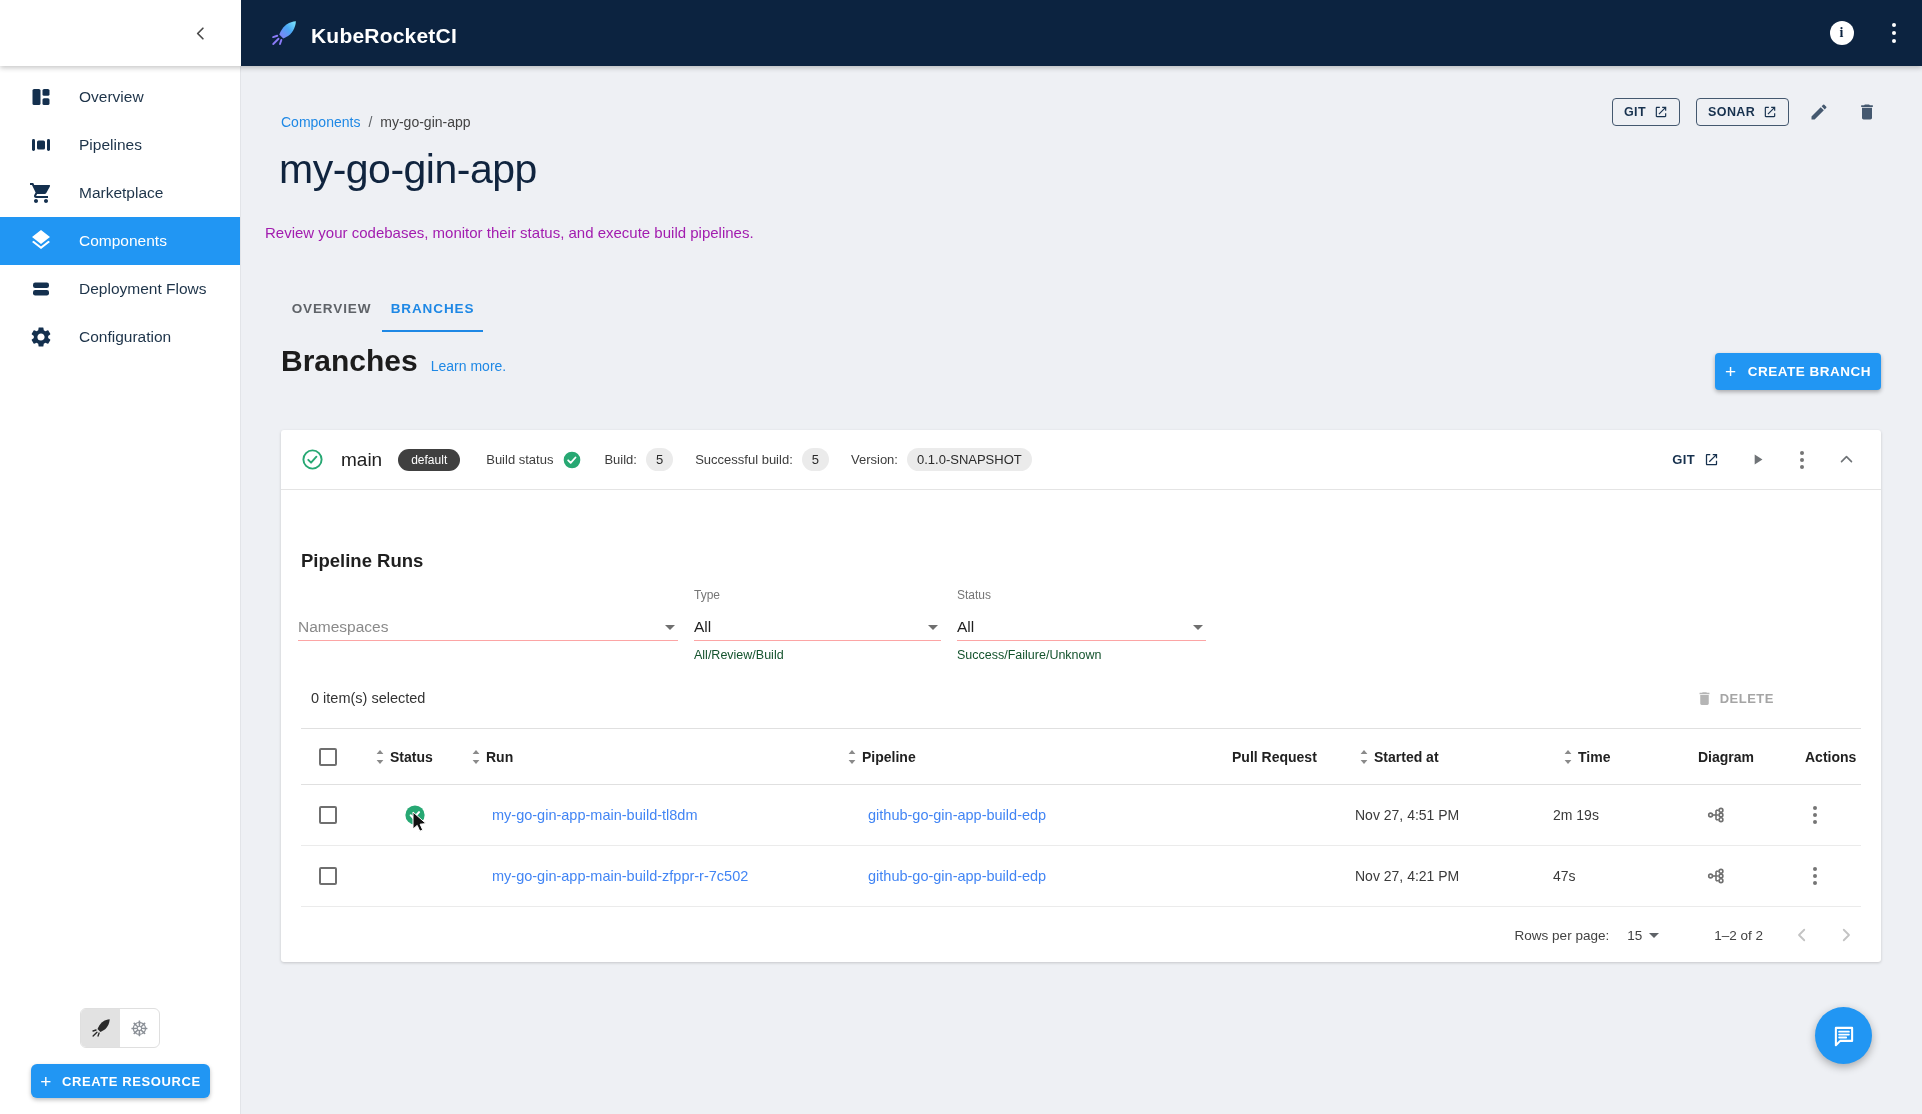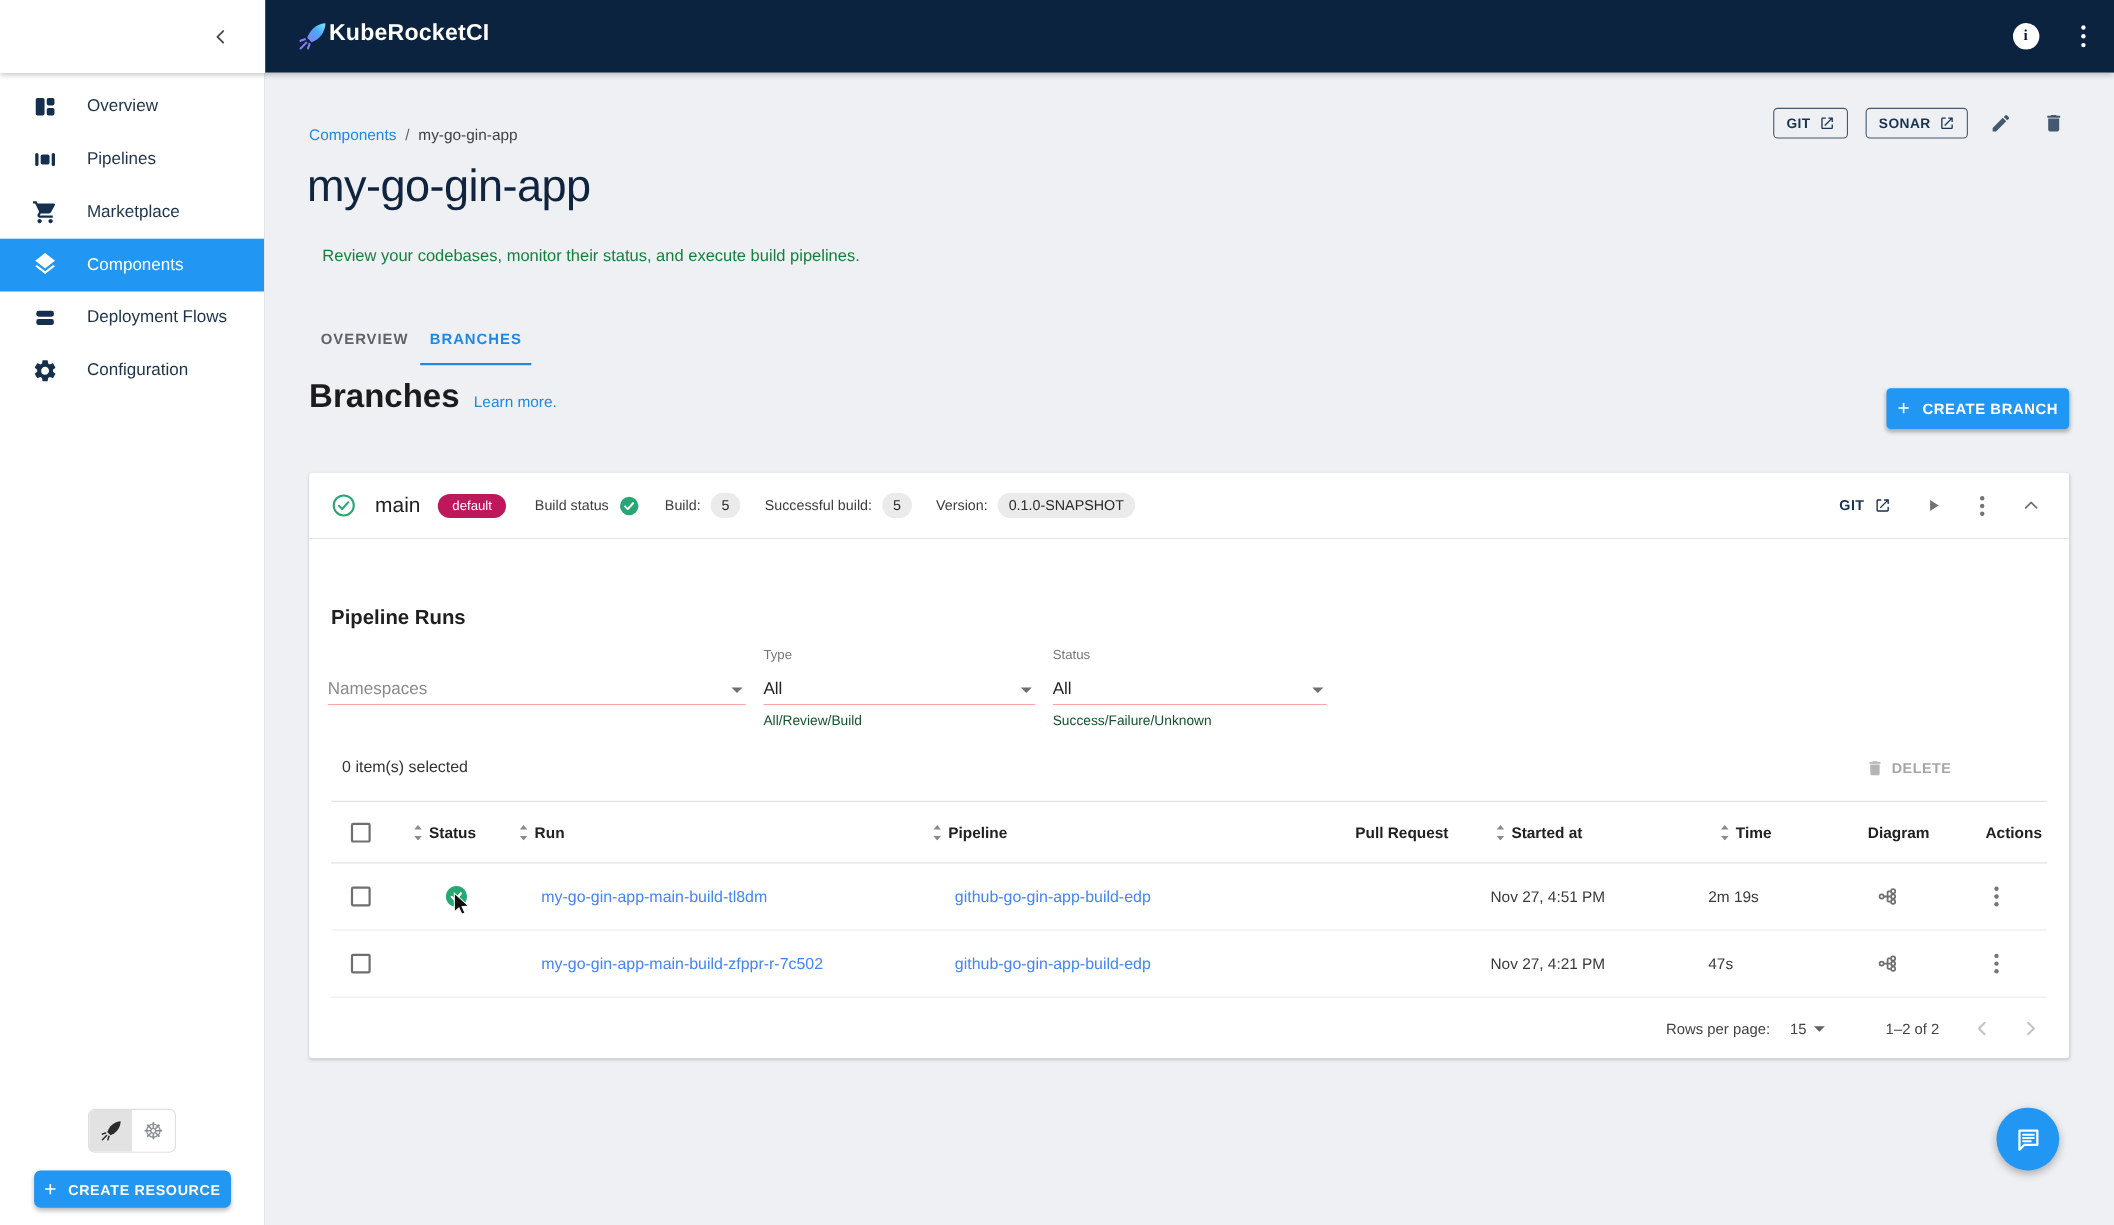--- a/index.html
+++ b/index.html
@@ -5,21 +5,21 @@
   * { margin:0; padding:0; box-sizing:border-box; }
   html,body { background:#d8dade; }
   body { font-family:"Liberation Sans", sans-serif; }
   .app { position:relative; width:1922px; height:1114px; background:#eef0f4; overflow:hidden; outline:1px solid #c5c9cf; }
 
   
   .header { position:absolute; top:0; left:0; width:100%; height:66px; z-index:20; box-shadow:0 2px 5px rgba(0,0,0,.22); display:flex; }
   .header-corner { width:241px; height:66px; background:#ffffff; position:relative; }
   .collapse-btn { position:absolute; right:28px; top:20px; width:26px; height:26px; display:flex; align-items:center; justify-content:center; color:#4a4a4a; cursor:pointer; }
   .topbar { flex:1; height:66px; background:#0c2340; display:flex; align-items:center; padding:0 22px 0 28px; }
-  .logo { display:flex; align-items:flex-start; }
+  .logo { display:flex; align-items:flex-end; gap:12px; }
   .topbar-title { color:#ffffff; font-size:21px; font-weight:700; letter-spacing:.2px; }
   .topbar-spacer { flex:1; }
   .info-btn { width:24px; height:24px; border-radius:50%; background:#ffffff; color:#0c2340; display:flex; align-items:center; justify-content:center; font-weight:700; font-size:14px; font-family:"Liberation Serif",serif; cursor:pointer; margin-right:34px; }
   .kebab { display:flex; flex-direction:column; gap:3.5px; padding:4px; cursor:pointer; }
   .kebab i { width:4.5px; height:4.5px; border-radius:50%; background:#ffffff; display:block; }
 
   
   .sidebar { position:absolute; top:66px; left:0; width:241px; bottom:0; background:#ffffff; border-right:1px solid #e2e4e8; z-index:10; }
   .nav { padding-top:7px; }
   .nav-item { height:48px; display:flex; align-items:center; gap:26px; padding-left:29px; color:#1d3349; font-size:15.5px; cursor:pointer; }
@@ -38,37 +38,37 @@
   .main { position:absolute; left:241px; top:66px; right:0; bottom:0; background:#eef0f4; }
   .breadcrumb { position:absolute; left:40px; top:48px; font-size:14px; color:#5f6368; display:flex; gap:8px; align-items:center; }
   .breadcrumb .bc-link { color:#1e88e5; cursor:pointer; }
   .breadcrumb .bc-cur { color:#424242; }
   .page-actions { position:absolute; top:28px; left:1371px; display:flex; align-items:center; }
   .chip-btn { height:28px; border:1px solid #44586f; border-radius:4px; background:transparent; color:#17314e; font-size:12.5px; font-weight:700; letter-spacing:.4px; display:flex; align-items:center; gap:8px; padding:0 11px; cursor:pointer; font-family:"Liberation Sans",sans-serif; }
   .chip-btn + .chip-btn { margin-left:16px; }
   .icon-btn { width:36px; height:36px; display:flex; align-items:center; justify-content:center; color:#44586f; cursor:pointer; }
   .page-actions .icon-btn { margin-left:12px; }
   .page-title { position:absolute; left:38px; top:80px; font-size:41px; font-weight:400; color:#10243e; letter-spacing:-.5px; }
-  .page-subtitle { position:absolute; left:52px; top:158px; font-size:15px; color:#15803d; }
+  .page-subtitle { position:absolute; left:24px; top:158px; font-size:15px; color:#a21caf; }
 
   .tabs { position:absolute; left:40px; top:219px; display:flex; height:47px; }
   .tab { width:101px; display:flex; align-items:center; justify-content:center; font-size:13.5px; font-weight:700; letter-spacing:.9px; color:#5f6368; cursor:pointer; position:relative; }
   .tab.active { color:#1e88e5; }
   .tab.active::after { content:""; position:absolute; left:0; right:0; bottom:0; height:2.5px; background:#1e88e5; }
 
   .section-head { position:absolute; left:40px; top:278px; display:flex; align-items:baseline; gap:13px; }
   .section-title { font-size:30px; font-weight:700; color:#1c1c1c; }
   .learn-more { font-size:14px; color:#1e88e5; cursor:pointer; }
   .create-branch { position:absolute; left:1474px; top:287px; width:166px; height:37px; background:#2196f3; border:none; border-radius:4px; color:#fff; font-size:13.5px; font-weight:700; letter-spacing:.5px; display:flex; align-items:center; justify-content:center; gap:11px; cursor:pointer; box-shadow:0 2px 4px rgba(0,0,0,.3); font-family:"Liberation Sans",sans-serif; }
 
   
   .card { position:absolute; left:40px; top:364px; width:1600px; height:532px; background:#ffffff; border-radius:3px; box-shadow:0 1px 3px rgba(0,0,0,.18); }
   .accordion { position:absolute; top:0; left:0; right:0; height:60px; border-bottom:1px solid #e4e4e4; display:flex; align-items:center; padding:0 26px 0 20px; }
   .branch-name { font-size:19px; font-weight:500; color:#202020; margin:0 16px 0 17px; }
-  .pill { background:#be185d; color:#fff; font-size:12px; font-weight:500; padding:4px 13px; border-radius:13px; }
+  .pill { background:#404040; color:#fff; font-size:12px; font-weight:500; padding:4px 13px; border-radius:13px; }
   .meta-label { font-size:13px; color:#3d3d3d; }
   .chip { background:#ebebeb; color:#2b2b2b; font-size:13px; border-radius:14px; padding:4px 10px; }
   .chip.num { padding:4px 10px; }
   .acc-gap24 { margin-left:26px; display:flex; align-items:center; gap:9px; }
   .acc-gap20 { margin-left:22px; display:flex; align-items:center; gap:9px; }
   .acc-spacer { flex:1; }
   .acc-actions { display:flex; align-items:center; gap:30px; }
   .git-link { display:flex; align-items:center; gap:9px; color:#17314e; font-size:13px; font-weight:700; letter-spacing:.4px; cursor:pointer; }
   .ghost-ic { color:#6f7377; cursor:pointer; display:flex; align-items:center; }
 

